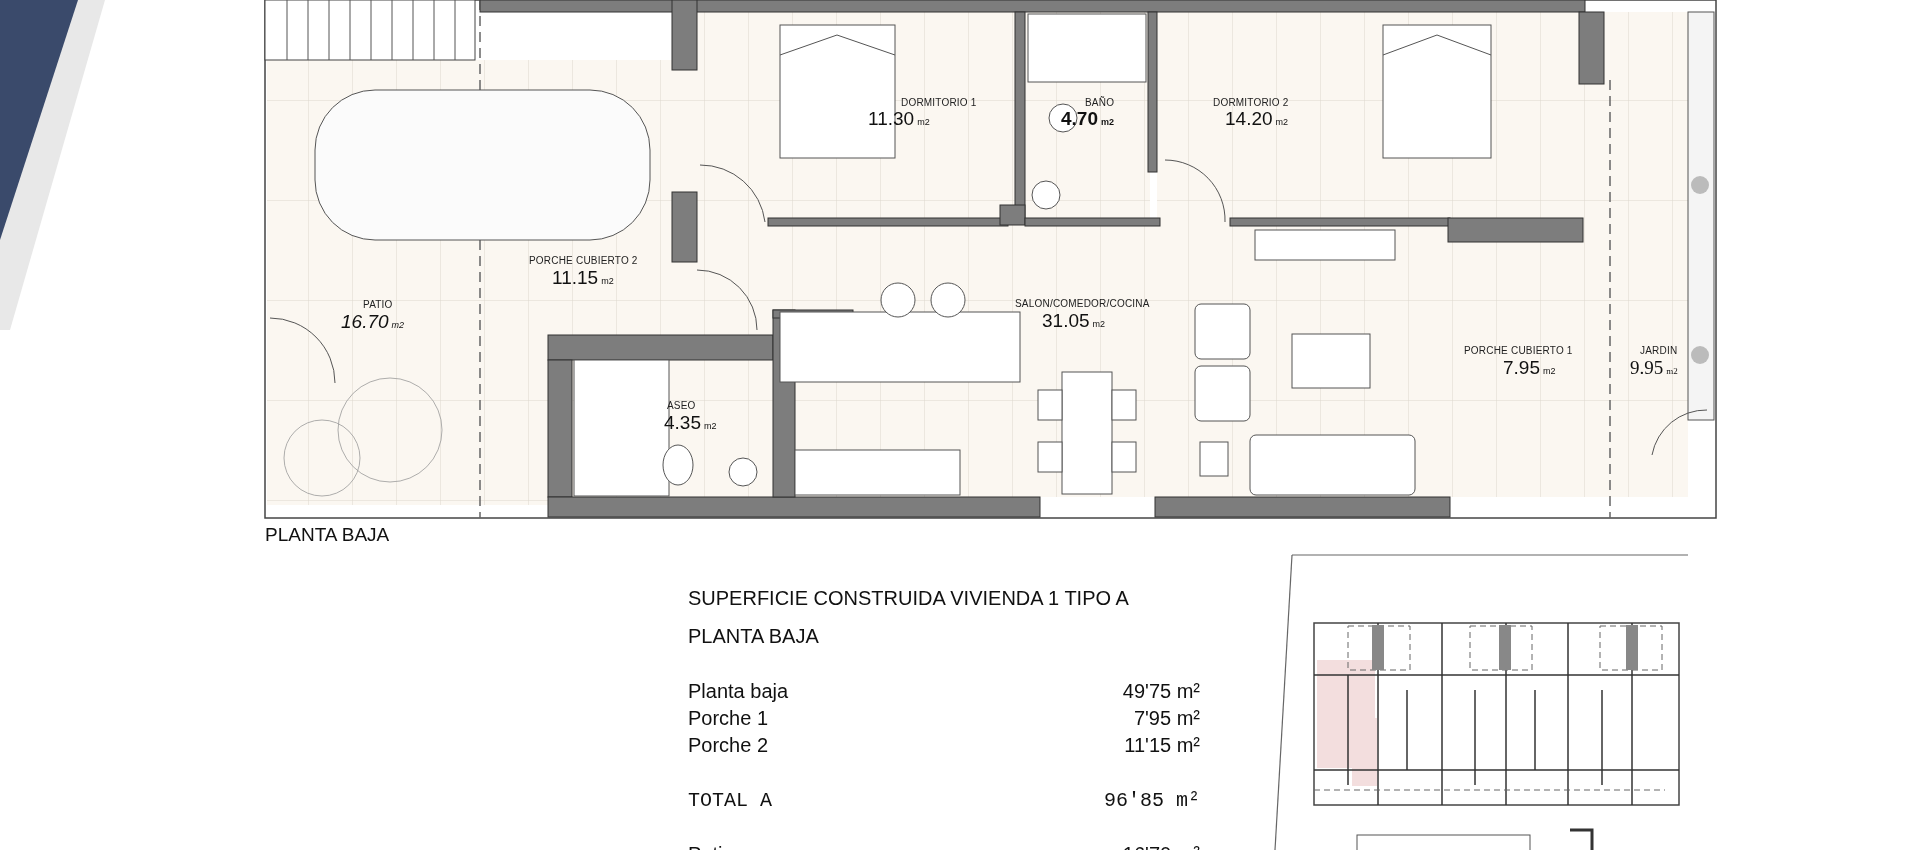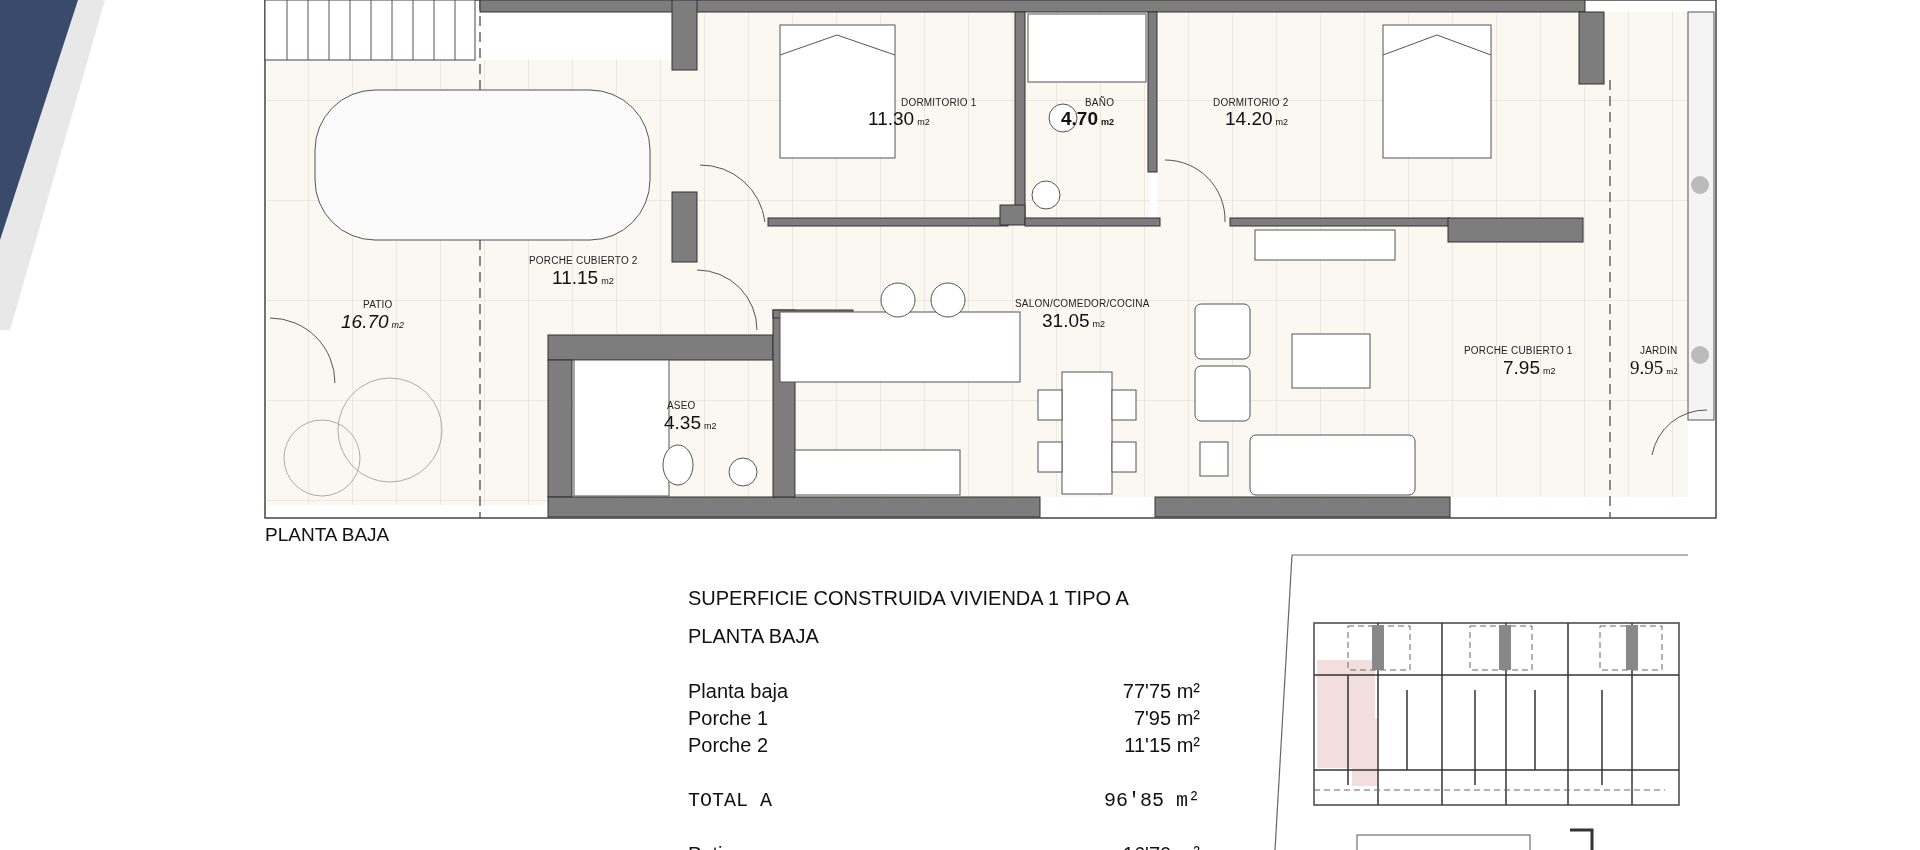--- a/index.html
+++ b/index.html
@@ -173,21 +173,21 @@
   <span class="room-area" style="left:1630px;top:357px;font-family:Liberation Serif, serif;"><span>9.95</span><small>m2</small></span>
 </div>
 
 <div class="abs plan-label">PLANTA BAJA</div>
 
 <div class="abs table">
   <div class="t-title">SUPERFICIE CONSTRUIDA VIVIENDA 1 TIPO A</div>
   <div class="t-sub">PLANTA BAJA</div>
   <div class="t-row" style="top:110px;">
     <span class="lbl">Planta baja</span>
-    <span class="val">77'75 m²</span>
+    <span class="val">49'75 m²</span>
   </div>
   <div class="t-row" style="top:137px;">
     <span class="lbl">Porche 1</span>
     <span class="val">7'95 m²</span>
   </div>
   <div class="t-row" style="top:164px;">
     <span class="lbl">Porche 2</span>
     <span class="val">11'15 m²</span>
   </div>
   <div class="t-row" style="top:219px;font-family:Liberation Mono, monospace;">

